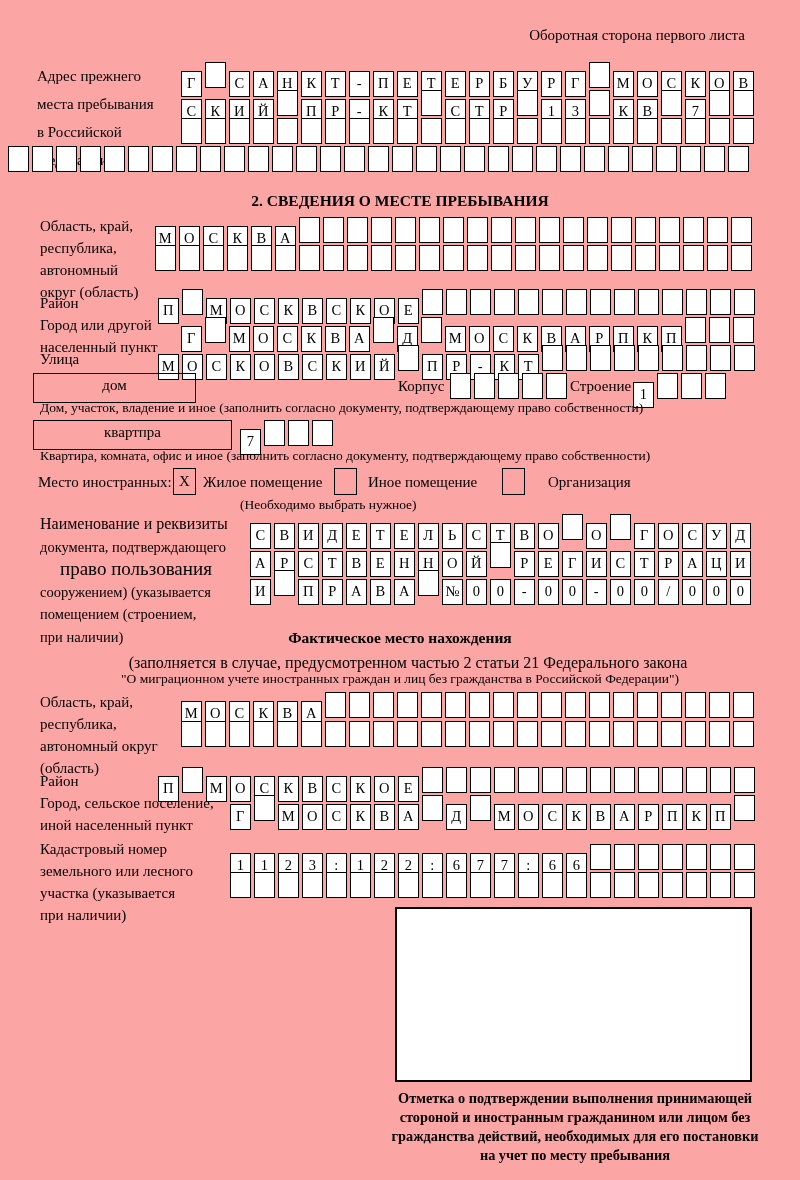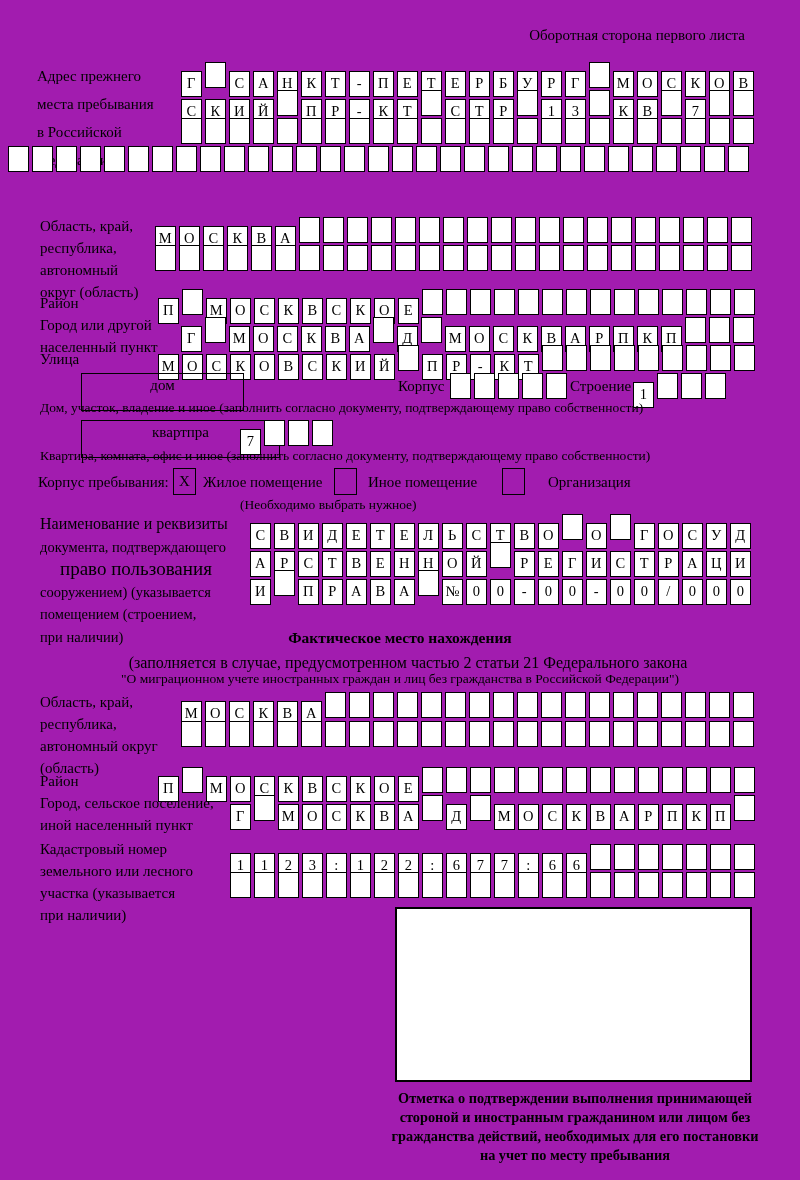--- a/index.html
+++ b/index.html
@@ -1,31 +1,31 @@
 <!DOCTYPE html>
 <html><head>
 <meta charset="utf-8">
 <style>
   html,body{margin:0;padding:0;background:#fff;}
   .page{
-    position:relative;width:800px;height:1180px;background:#a21caf;
+    position:relative;width:800px;height:1180px;background:#fca5a5;
     font-family:"Liberation Serif","DejaVu Serif",serif;color:#000;overflow:hidden;text-decoration:underline;
   }
   .abs{position:absolute;}
   .cellrow{white-space:nowrap;line-height:0;}
   .cell{
     display:inline-block;box-sizing:border-box;
     width:20.5px;height:26px;margin-right:3.5px;
     border:1.7px solid #000;background:#fff;
     text-align:center;font-size:14.5px;line-height:23px;
     font-family:"Liberation Serif","DejaVu Serif",serif;
   }
   .widebox{
-    display:inline-block;box-sizing:border-box;height:38px;
-    border:1.7px solid #000;text-align:center;font-size:15px;line-height:23px;margin-left:48px;
+    display:inline-block;box-sizing:border-box;height:30px;
+    border:1.7px solid #000;text-align:center;font-size:15px;line-height:23px;
   }
   .checkcell{
     display:inline-block;box-sizing:border-box;width:23px;height:27px;
     border:1.7px solid #000;text-align:center;font-size:15px;line-height:24px;
   }
   .lbl{font-size:15px;line-height:22px;}
   .lbl-wide{font-size:15px;line-height:28px;}
   .cap{font-size:13.2px;}
   .center{width:100%;text-align:center;}
   .bold{font-weight:bold;}
@@ -42,20 +42,21 @@
     <div class="lbl-wide">Адрес прежнего</div>
     <div class="lbl-wide">места пребывания</div>
     <div class="lbl-wide">в Российской</div>
     <div class="lbl-wide">Федерации</div>
   </div>
   <div class="abs cellrow" style="left:181px;top:62px;"><span class="cell">Г</span><span class="cell"></span><span class="cell">С</span><span class="cell">А</span><span class="cell">Н</span><span class="cell">К</span><span class="cell">Т</span><span class="cell">-</span><span class="cell">П</span><span class="cell">Е</span><span class="cell">Т</span><span class="cell">Е</span><span class="cell">Р</span><span class="cell">Б</span><span class="cell">У</span><span class="cell">Р</span><span class="cell">Г</span><span class="cell"></span><span class="cell">М</span><span class="cell">О</span><span class="cell">С</span><span class="cell">К</span><span class="cell">О</span><span class="cell">В</span></div>
   <div class="abs cellrow" style="left:181px;top:90px;"><span class="cell">С</span><span class="cell">К</span><span class="cell">И</span><span class="cell">Й</span><span class="cell"></span><span class="cell">П</span><span class="cell">Р</span><span class="cell">-</span><span class="cell">К</span><span class="cell">Т</span><span class="cell"></span><span class="cell">С</span><span class="cell">Т</span><span class="cell">Р</span><span class="cell"></span><span class="cell">1</span><span class="cell">3</span><span class="cell"></span><span class="cell">К</span><span class="cell">В</span><span class="cell"></span><span class="cell">7</span><span class="cell"></span><span class="cell"></span></div>
   <div class="abs cellrow" style="left:181px;top:118px;"><span class="cell"></span><span class="cell"></span><span class="cell"></span><span class="cell"></span><span class="cell"></span><span class="cell"></span><span class="cell"></span><span class="cell"></span><span class="cell"></span><span class="cell"></span><span class="cell"></span><span class="cell"></span><span class="cell"></span><span class="cell"></span><span class="cell"></span><span class="cell"></span><span class="cell"></span><span class="cell"></span><span class="cell"></span><span class="cell"></span><span class="cell"></span><span class="cell"></span><span class="cell"></span><span class="cell"></span></div>
   <div class="abs cellrow" style="left:8px;top:146px;"><span class="cell"></span><span class="cell"></span><span class="cell"></span><span class="cell"></span><span class="cell"></span><span class="cell"></span><span class="cell"></span><span class="cell"></span><span class="cell"></span><span class="cell"></span><span class="cell"></span><span class="cell"></span><span class="cell"></span><span class="cell"></span><span class="cell"></span><span class="cell"></span><span class="cell"></span><span class="cell"></span><span class="cell"></span><span class="cell"></span><span class="cell"></span><span class="cell"></span><span class="cell"></span><span class="cell"></span><span class="cell"></span><span class="cell"></span><span class="cell"></span><span class="cell"></span><span class="cell"></span><span class="cell"></span><span class="cell"></span></div>
 
+  <div class="abs center bold" style="top:192px;left:0;font-size:15.5px;">2. СВЕДЕНИЯ О МЕСТЕ ПРЕБЫВАНИЯ</div>
 
   <div class="abs" style="left:40px;top:215px;width:120px;">
     <div class="lbl">Область, край,</div>
     <div class="lbl">республика,</div>
     <div class="lbl">автономный</div>
     <div class="lbl">округ (область)</div>
   </div>
   <div class="abs cellrow" style="left:155px;top:217px;"><span class="cell">М</span><span class="cell">О</span><span class="cell">С</span><span class="cell">К</span><span class="cell">В</span><span class="cell">А</span><span class="cell"></span><span class="cell"></span><span class="cell"></span><span class="cell"></span><span class="cell"></span><span class="cell"></span><span class="cell"></span><span class="cell"></span><span class="cell"></span><span class="cell"></span><span class="cell"></span><span class="cell"></span><span class="cell"></span><span class="cell"></span><span class="cell"></span><span class="cell"></span><span class="cell"></span><span class="cell"></span><span class="cell"></span></div>
   <div class="abs cellrow" style="left:155px;top:245px;"><span class="cell"></span><span class="cell"></span><span class="cell"></span><span class="cell"></span><span class="cell"></span><span class="cell"></span><span class="cell"></span><span class="cell"></span><span class="cell"></span><span class="cell"></span><span class="cell"></span><span class="cell"></span><span class="cell"></span><span class="cell"></span><span class="cell"></span><span class="cell"></span><span class="cell"></span><span class="cell"></span><span class="cell"></span><span class="cell"></span><span class="cell"></span><span class="cell"></span><span class="cell"></span><span class="cell"></span><span class="cell"></span></div>
 
@@ -75,21 +76,21 @@
   <div class="abs lbl" style="left:398px;top:375px;">Корпус</div>
   <div class="abs cellrow" style="left:450px;top:373px;"><span class="cell"></span><span class="cell"></span><span class="cell"></span><span class="cell"></span><span class="cell"></span></div>
   <div class="abs lbl" style="left:570px;top:375px;">Строение</div>
   <div class="abs cellrow" style="left:633px;top:373px;"><span class="cell">1</span><span class="cell"></span><span class="cell"></span><span class="cell"></span></div>
   <div class="abs widebox" style="left:33px;top:420px;width:199px;">квартпра</div>
 
   <div class="abs" style="left:40px;top:400px;font-size:13.5px;">Дом, участок, владение и иное (заполнить согласно документу, подтверждающему право собственности)</div>
   <div class="abs cellrow" style="left:240px;top:420px;"><span class="cell">7</span><span class="cell"></span><span class="cell"></span><span class="cell"></span></div>
   <div class="abs" style="left:40px;top:448px;font-size:13.5px;">Квартира, комната, офис и иное (заполнить согласно документу, подтверждающему право собственности)</div>
 
-  <div class="abs lbl" style="left:38px;top:471px;">Корпус пребывания:</div>
+  <div class="abs lbl" style="left:38px;top:471px;">Место иностранных:</div>
   <div class="abs checkcell" style="left:173px;top:468px;">X</div>
   <div class="abs lbl" style="left:203px;top:471px;">Жилое помещение</div>
   <div class="abs checkcell" style="left:334px;top:468px;"></div>
   <div class="abs lbl" style="left:368px;top:471px;">Иное помещение</div>
   <div class="abs checkcell" style="left:502px;top:468px;"></div>
   <div class="abs lbl" style="left:548px;top:471px;">Организация</div>
   <div class="abs" style="left:240px;top:497px;font-size:13.5px;">(Необходимо выбрать нужное)</div>
 
   <div class="abs" style="left:40px;top:513px;width:210px;">
     <div style="font-size:16px;line-height:22.5px;">Наименование и реквизиты</div>

